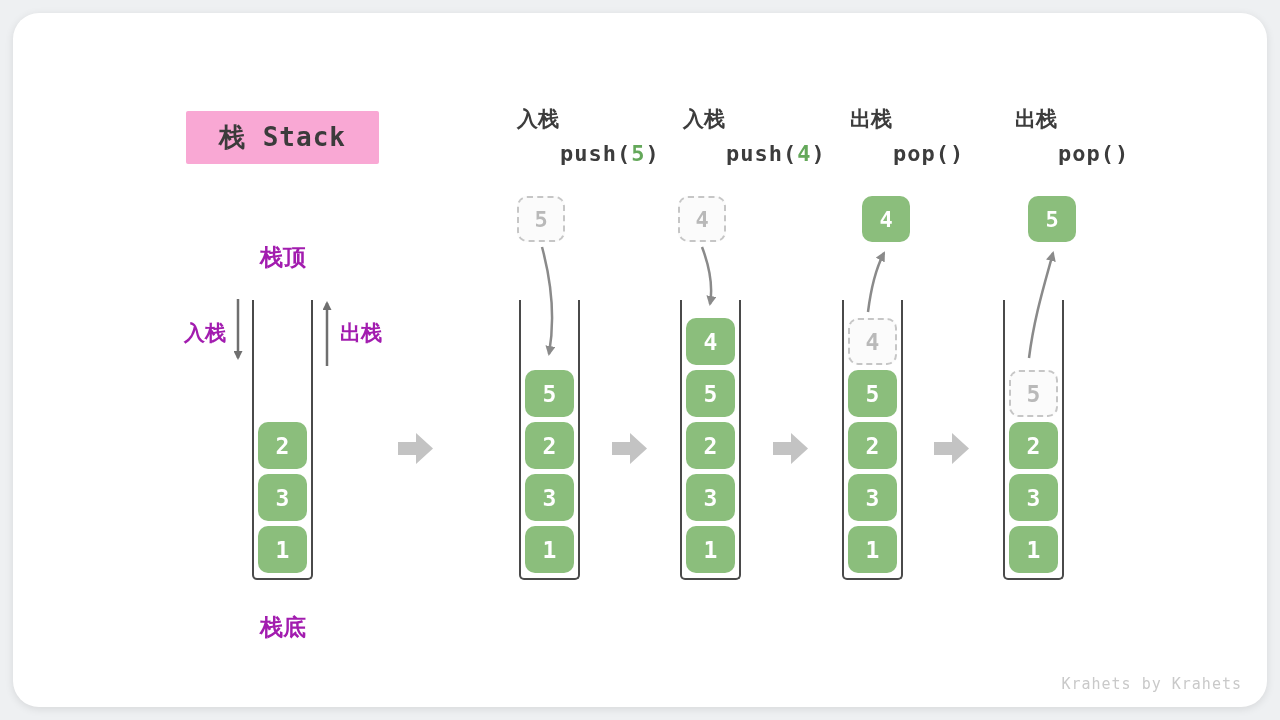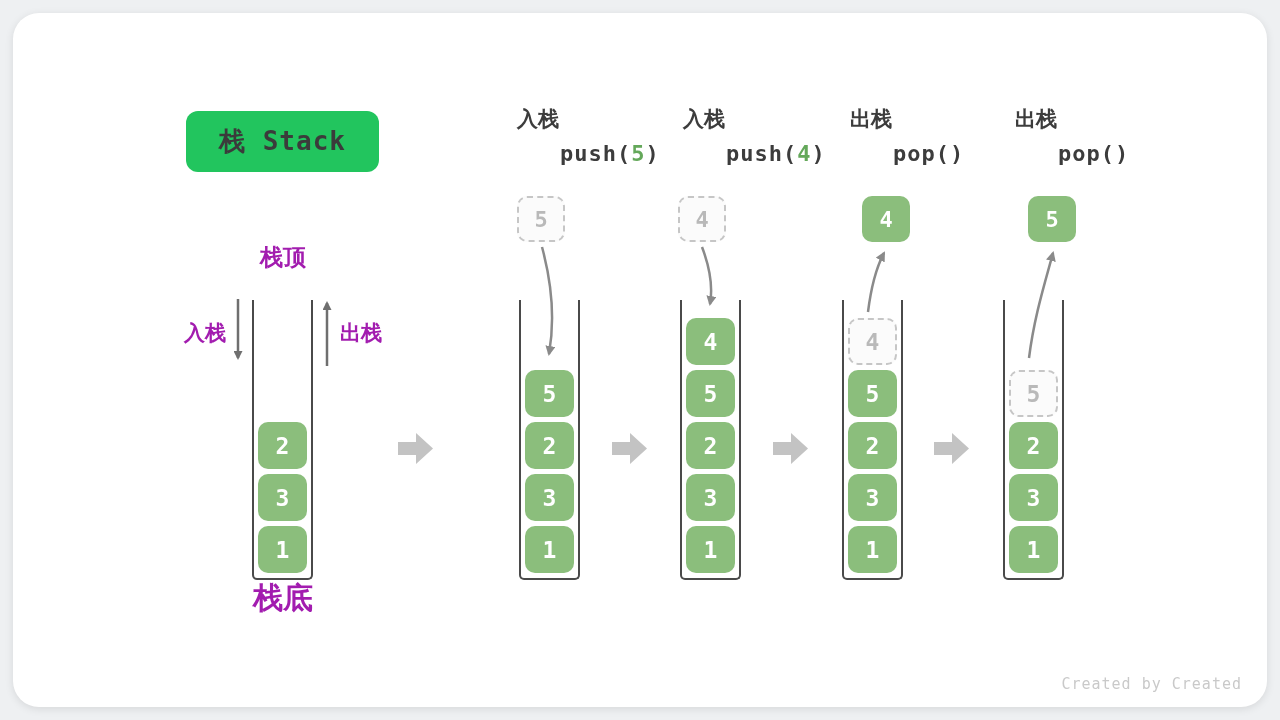--- a/index.html
+++ b/index.html
@@ -9,22 +9,22 @@
     font-family:"Liberation Sans", sans-serif;
     overflow:hidden;
   }
   .canvas { position:relative; width:1280px; height:720px; }
   .card {
     position:absolute; left:13px; top:13px; width:1254px; height:694px;
     background:#ffffff; border-radius:26px;
     box-shadow:0 2px 8px rgba(0,0,0,0.10);
   }
   .title-badge {
-    position:absolute; left:186px; top:111px; width:193px; height:61px;
-    background:#22c55e; border-radius:12px;
+    position:absolute; left:186px; top:111px; width:193px; height:53px;
+    background:#f9a8d4; border-radius:2px;
     color:#3b3b3b; font-family:"DejaVu Sans Mono", monospace;
     font-size:26px; font-weight:700; letter-spacing:1px;
     display:flex; align-items:center; justify-content:center;
   }
   .op { position:absolute; top:108px; color:#3c3c3c; }
   .op-cn { font-size:21px; font-weight:700; line-height:1; margin-bottom:14px; }
   .op-code {
     font-family:"DejaVu Sans Mono", monospace; font-size:22px;
     font-weight:600; line-height:1; color:#3c3c3c; letter-spacing:1px;margin-left:43px;
   }
@@ -53,21 +53,21 @@
     position:absolute; top:196px; width:48px; height:46px;
     border-radius:10px; font-family:"DejaVu Sans Mono", monospace;
     font-size:22px; font-weight:700; box-sizing:border-box;
     display:flex; align-items:center; justify-content:center;
   }
   .float-box.ghost { background:#fbfbfb; border:2px dashed #c6c6c6; color:#b9b9b9; }
   .float-box.solid { background:#8bbe7c; color:#ffffff; }
 
   .lbl { position:absolute; color:#a21caf; font-weight:700; }
   .lbl-top    { left:250px; top:242px; width:66px; text-align:center; font-size:23px; }
-  .lbl-bottom { left:250px; top:578px; width:66px; text-align:center; font-size:30px; }
+  .lbl-bottom { left:250px; top:612px; width:66px; text-align:center; font-size:23px; }
   .lbl-push   { left:172px; top:319px; width:54px; text-align:right; font-size:21px; }
   .lbl-pop    { left:340px; top:319px; width:54px; text-align:left;  font-size:21px; }
 
   .arrows-overlay { position:absolute; left:0; top:0; width:1280px; height:720px; pointer-events:none; }
   .block-arrow { position:absolute; top:432px; width:36px; height:33px; }
 
   .watermark {
     position:absolute; left:0; top:675px; width:1242px; text-align:right;
     font-family:"DejaVu Sans Mono", monospace; font-size:15px;
     color:#c9c9c9; letter-spacing:1px;
@@ -167,14 +167,14 @@
       </marker>
     </defs>
     <path d="M 238,299 L 238,358" stroke="#6f6f6f" stroke-width="2.5" fill="none" marker-end="url(#ah-dark)"></path>
     <path d="M 327,366 L 327,303" stroke="#6f6f6f" stroke-width="2.5" fill="none" marker-end="url(#ah-dark)"></path>
     <path d="M 542,247 C 552,284 555,320 549,354" stroke="#8a8a8a" stroke-width="2.5" fill="none" marker-end="url(#ah-mid)"></path>
     <path d="M 702,247 C 710,268 713,287 710,304" stroke="#8a8a8a" stroke-width="2.5" fill="none" marker-end="url(#ah-mid)"></path>
     <path d="M 868,312 C 871,288 876,268 884,253" stroke="#8a8a8a" stroke-width="2.5" fill="none" marker-end="url(#ah-mid)"></path>
     <path d="M 1029,358 C 1034,318 1044,286 1053,253" stroke="#8a8a8a" stroke-width="2.5" fill="none" marker-end="url(#ah-mid)"></path>
   </svg>
 
-  <div class="watermark">Created by Created</div>
+  <div class="watermark">Krahets by Krahets</div>
 </div>
 
 </body></html>

